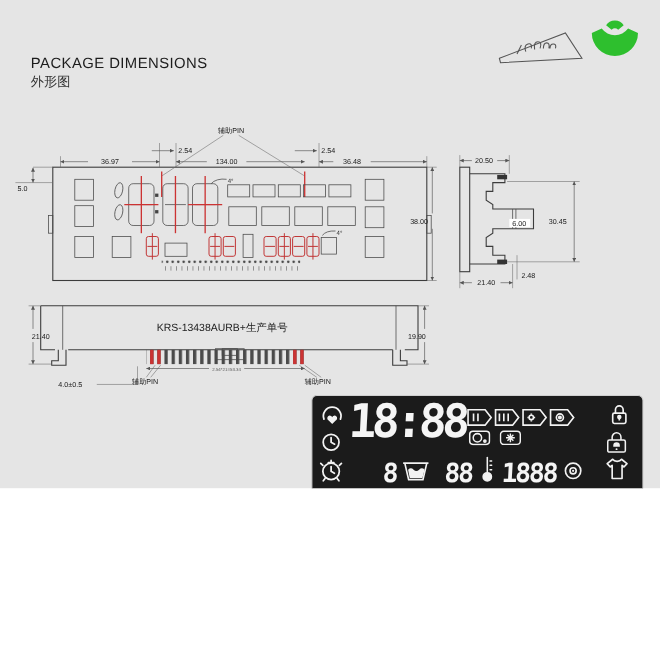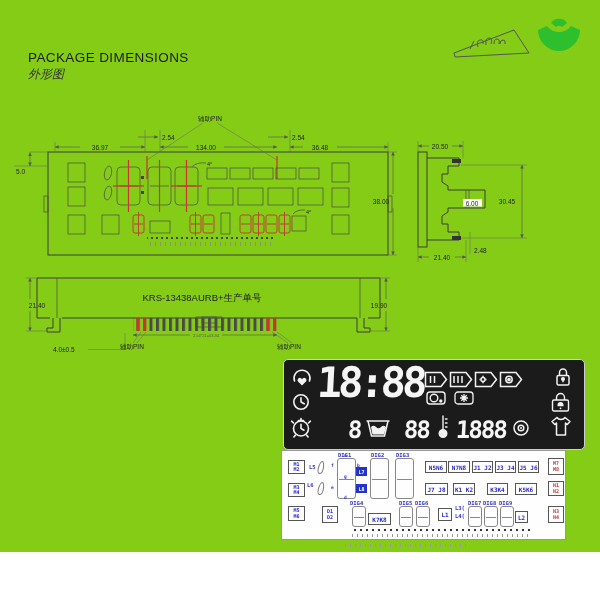--- a/index.html
+++ b/index.html
@@ -1,20 +1,20 @@
 <!DOCTYPE html>
 <html><head>
 <meta charset="utf-8">
 <style>
   html,body{margin:0;padding:0;background:#fff;}
-  #page{position:relative;width:600px;height:552px;background:#84cc16;overflow:hidden;
+  #page{position:relative;width:600px;height:444px;background:#e5e5e5;overflow:hidden;
         font-family:"Liberation Sans",sans-serif;}
   .abs{position:absolute;}
   #title{left:28px;top:50px;font-size:13.5px;color:#1c1c1c;letter-spacing:.4px;}
-  #subtitle{left:28px;top:66px;font-size:12px;color:#333;font-style:italic;}
+  #subtitle{left:28px;top:66px;font-size:12px;color:#333;}
   svg text{font-family:"Liberation Sans",sans-serif;}
   .dim{font-size:6.5px;fill:#222;}
   .tiny{font-size:4px;fill:#555;}
   .dln{stroke:#555;stroke-width:.6;fill:none;}
   .xln{stroke:#666;stroke-width:.5;fill:none;}
   .out{stroke:#3c3c3c;stroke-width:1;fill:none;}
   .thin{stroke:#4a4a4a;stroke-width:.7;fill:none;}
   .red{stroke:#cc3333;stroke-width:1.2;fill:none;}
   
   #lcd{left:283px;top:359px;width:300px;height:89px;background:#1b1b1b;border-radius:5px;border:1px solid #cfcfcf;}

